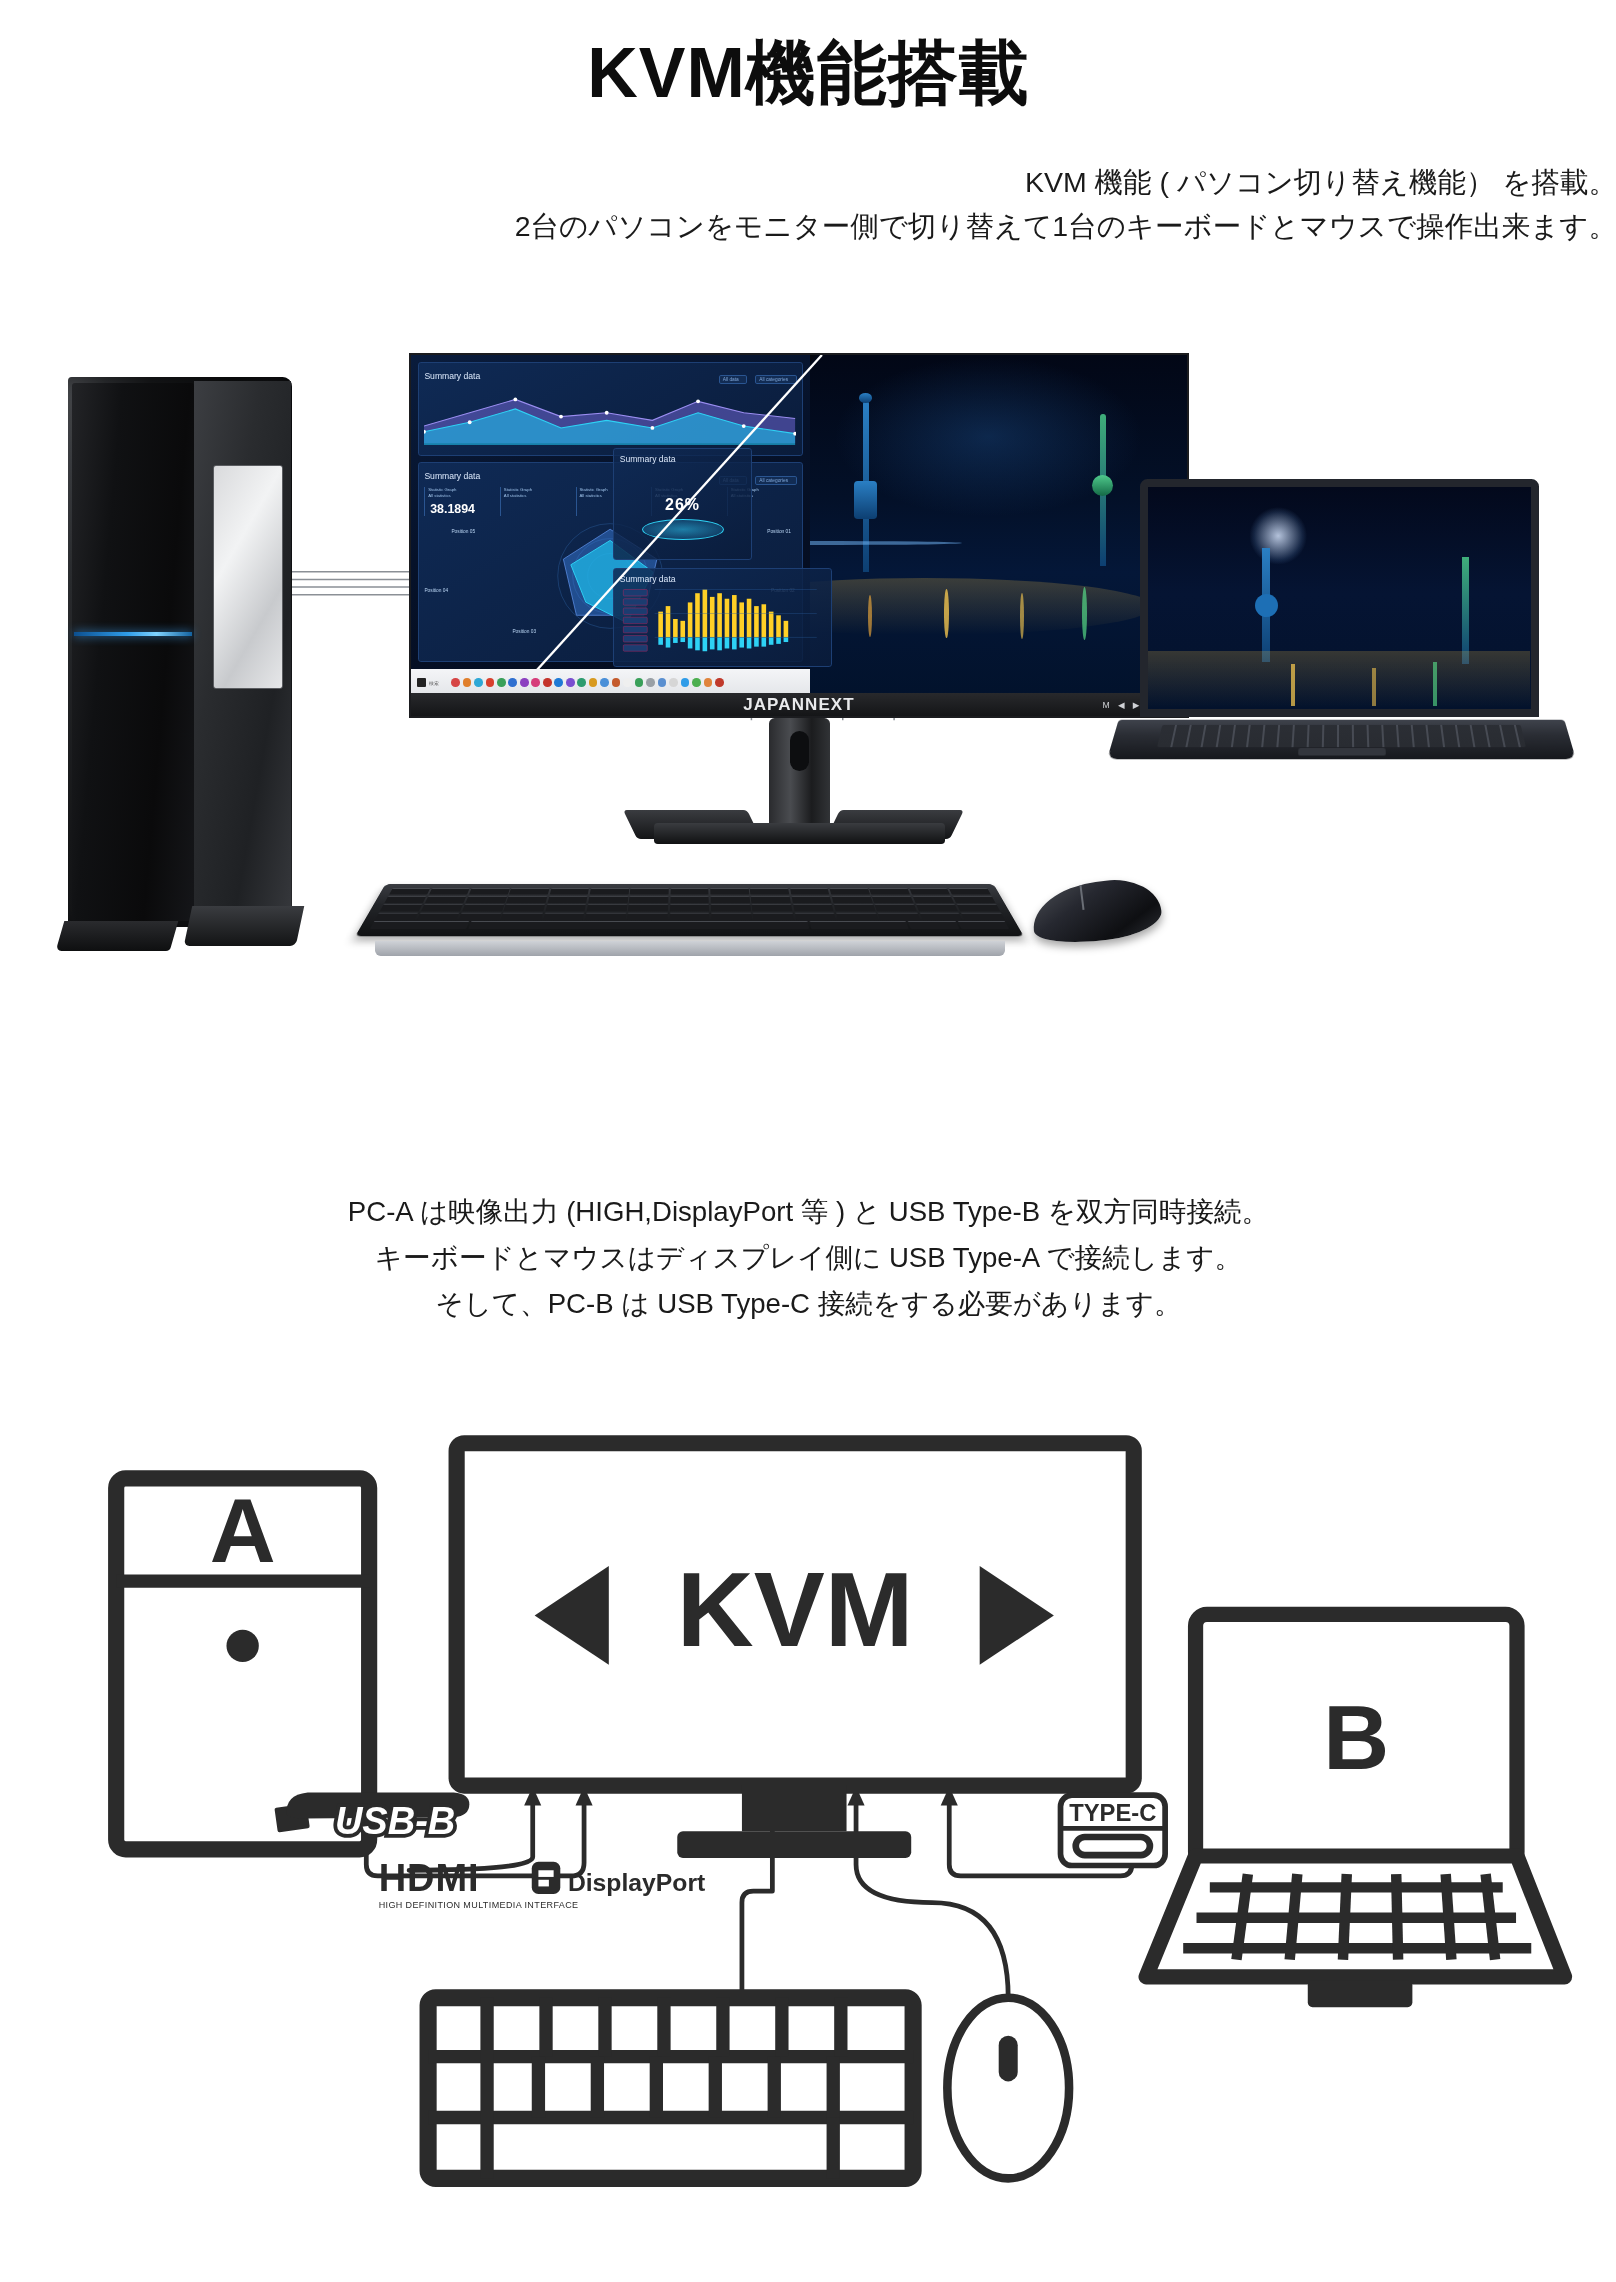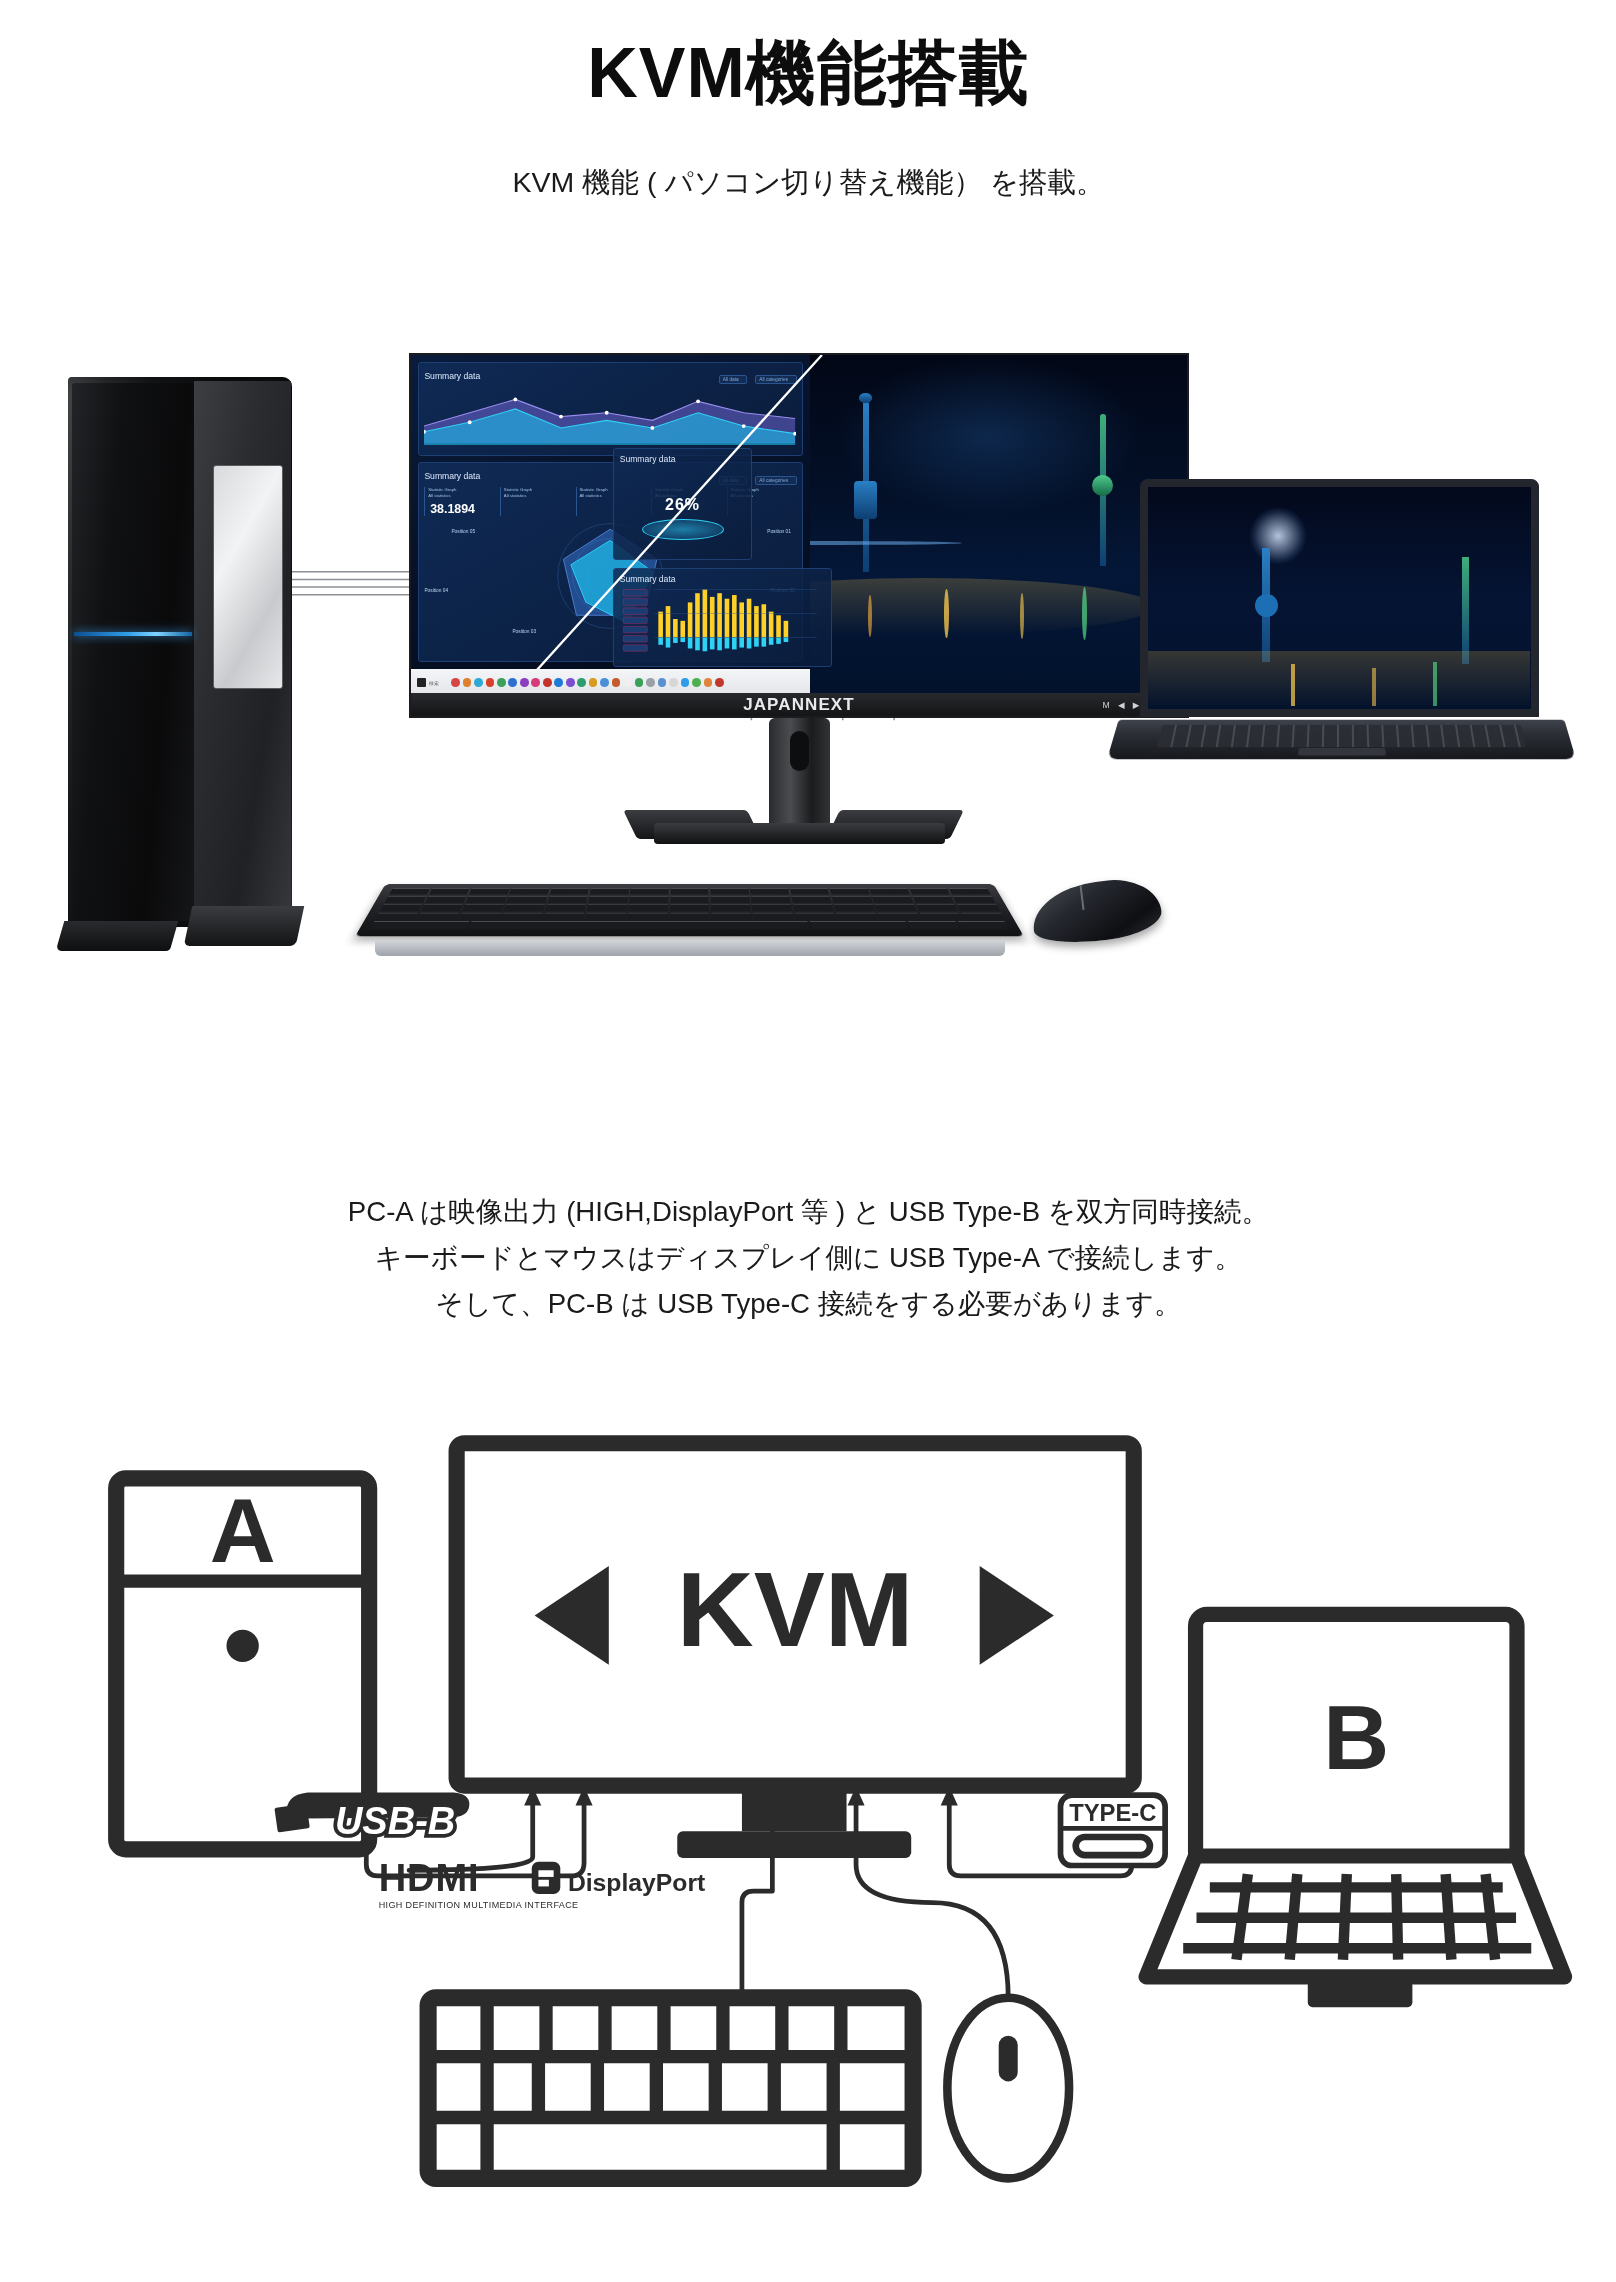--- a/index.html
+++ b/index.html
@@ -18,21 +18,21 @@
     text-align: center;
     font-size: 70px; font-weight: 700; letter-spacing: 1px;
     color: #0d0d0d;
   }
   .subtitle {
     position: absolute; top: 160px; left: 0; width: 1617px;
     text-align: center;
     font-size: 28.5px; line-height: 44px; font-weight: 400;
     color: #1a1a1a;
   }
-  .subtitle div { white-space: nowrap; }
+  .subtitle div { white-space: nowrap; text-align: right; }
 
   
   .photo { position: absolute; top: 333px; left: 0; width: 1617px; height: 685px; margin-top: 20px; }
 
   
   .tower {
     position: absolute; left: 68px; top: 24px; width: 224px; height: 571px;
   }
   .tower-body {
     position: absolute; left: 0; top: 0; width: 224px; height: 550px;
@@ -211,20 +211,21 @@
 </style>
 </head>
 <body>
 
 <div class="page">
 
   <div class="title">KVM機能搭載</div>
 
   <div class="subtitle">
     <div>KVM 機能 ( パソコン切り替え機能） を搭載。</div>
+    <div>2台のパソコンをモニター側で切り替えて1台のキーボードとマウスで操作出来ます。</div>
   </div>
 
   <div class="photo">
 
     <svg width="1617" height="685" style="position:absolute;left:0;top:0" viewBox="0 0 1700 720">
       <g stroke="#8b9096" stroke-width="1.6" fill="none">
         <path d="M300 230 L600 230 L600 138"></path>
         <path d="M300 238 L660 238 L660 138"></path>
         <path d="M300 246 L720 246 L720 138"></path>
         <path d="M300 254 L1060 254 L1060 150"></path>

